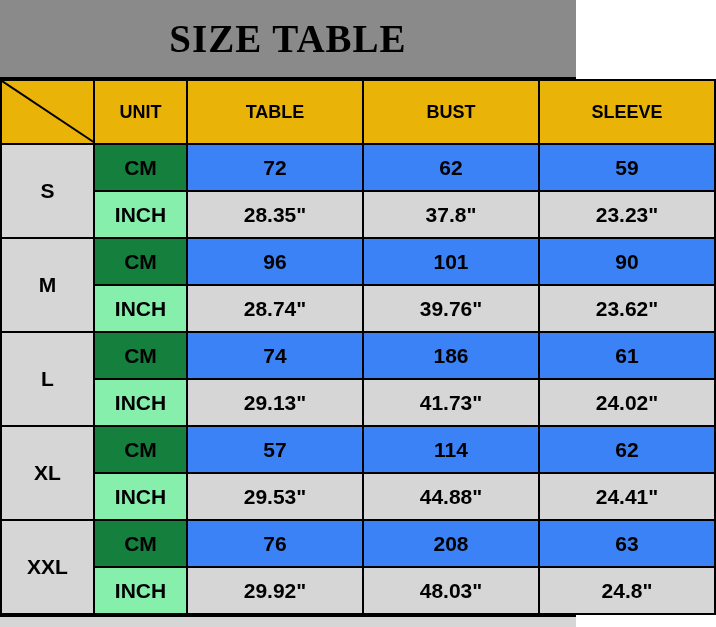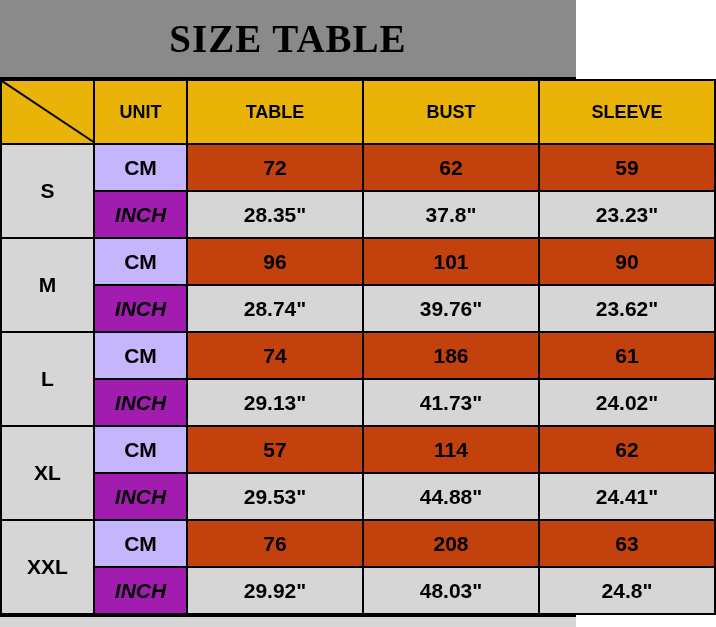--- a/index.html
+++ b/index.html
@@ -73,31 +73,30 @@
   td.corner-cell svg {
     display: block;
   }
   
   td.size-cell {
     background: #d6d6d6;
     font-size: 22px;
   }
   
   td.unit-cell-cm {
-    background: #c4b5fd;
+    background: #15803d;
     height: 45px;
     margin-top: 44px;
   }
   td.unit-cell-inch {
-    background: #a21caf;
+    background: #86efac;
     height: 45px;
-    font-style: italic;
   }
   td.val-cm {
-    background: #c2410c;
+    background: #3b82f6;
   }
   td.val-inch {
     background: #d6d6d6;
   }
   
   .footnote {
     border-top: 2px solid #000000;
     background: #d6d6d6;
     height: 76px;
     display: flex;

